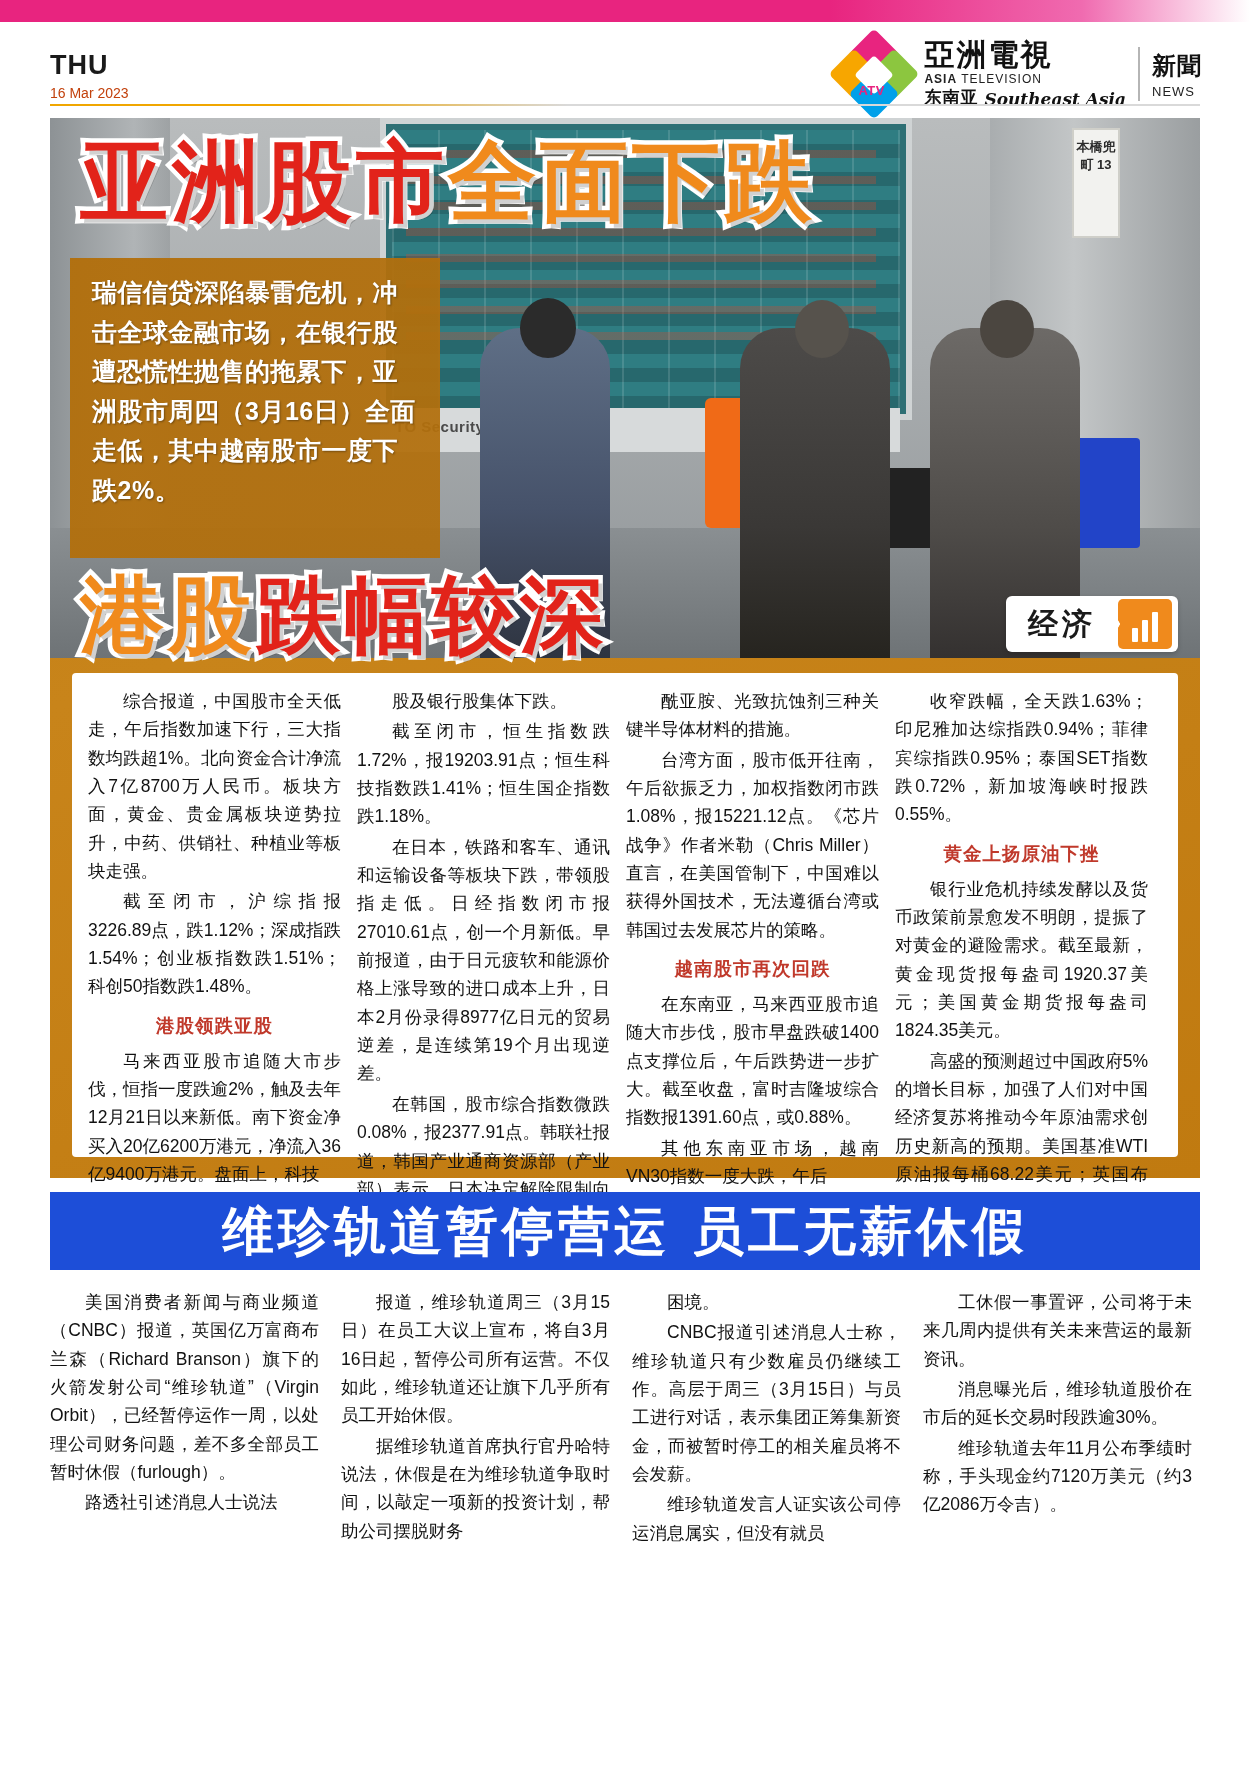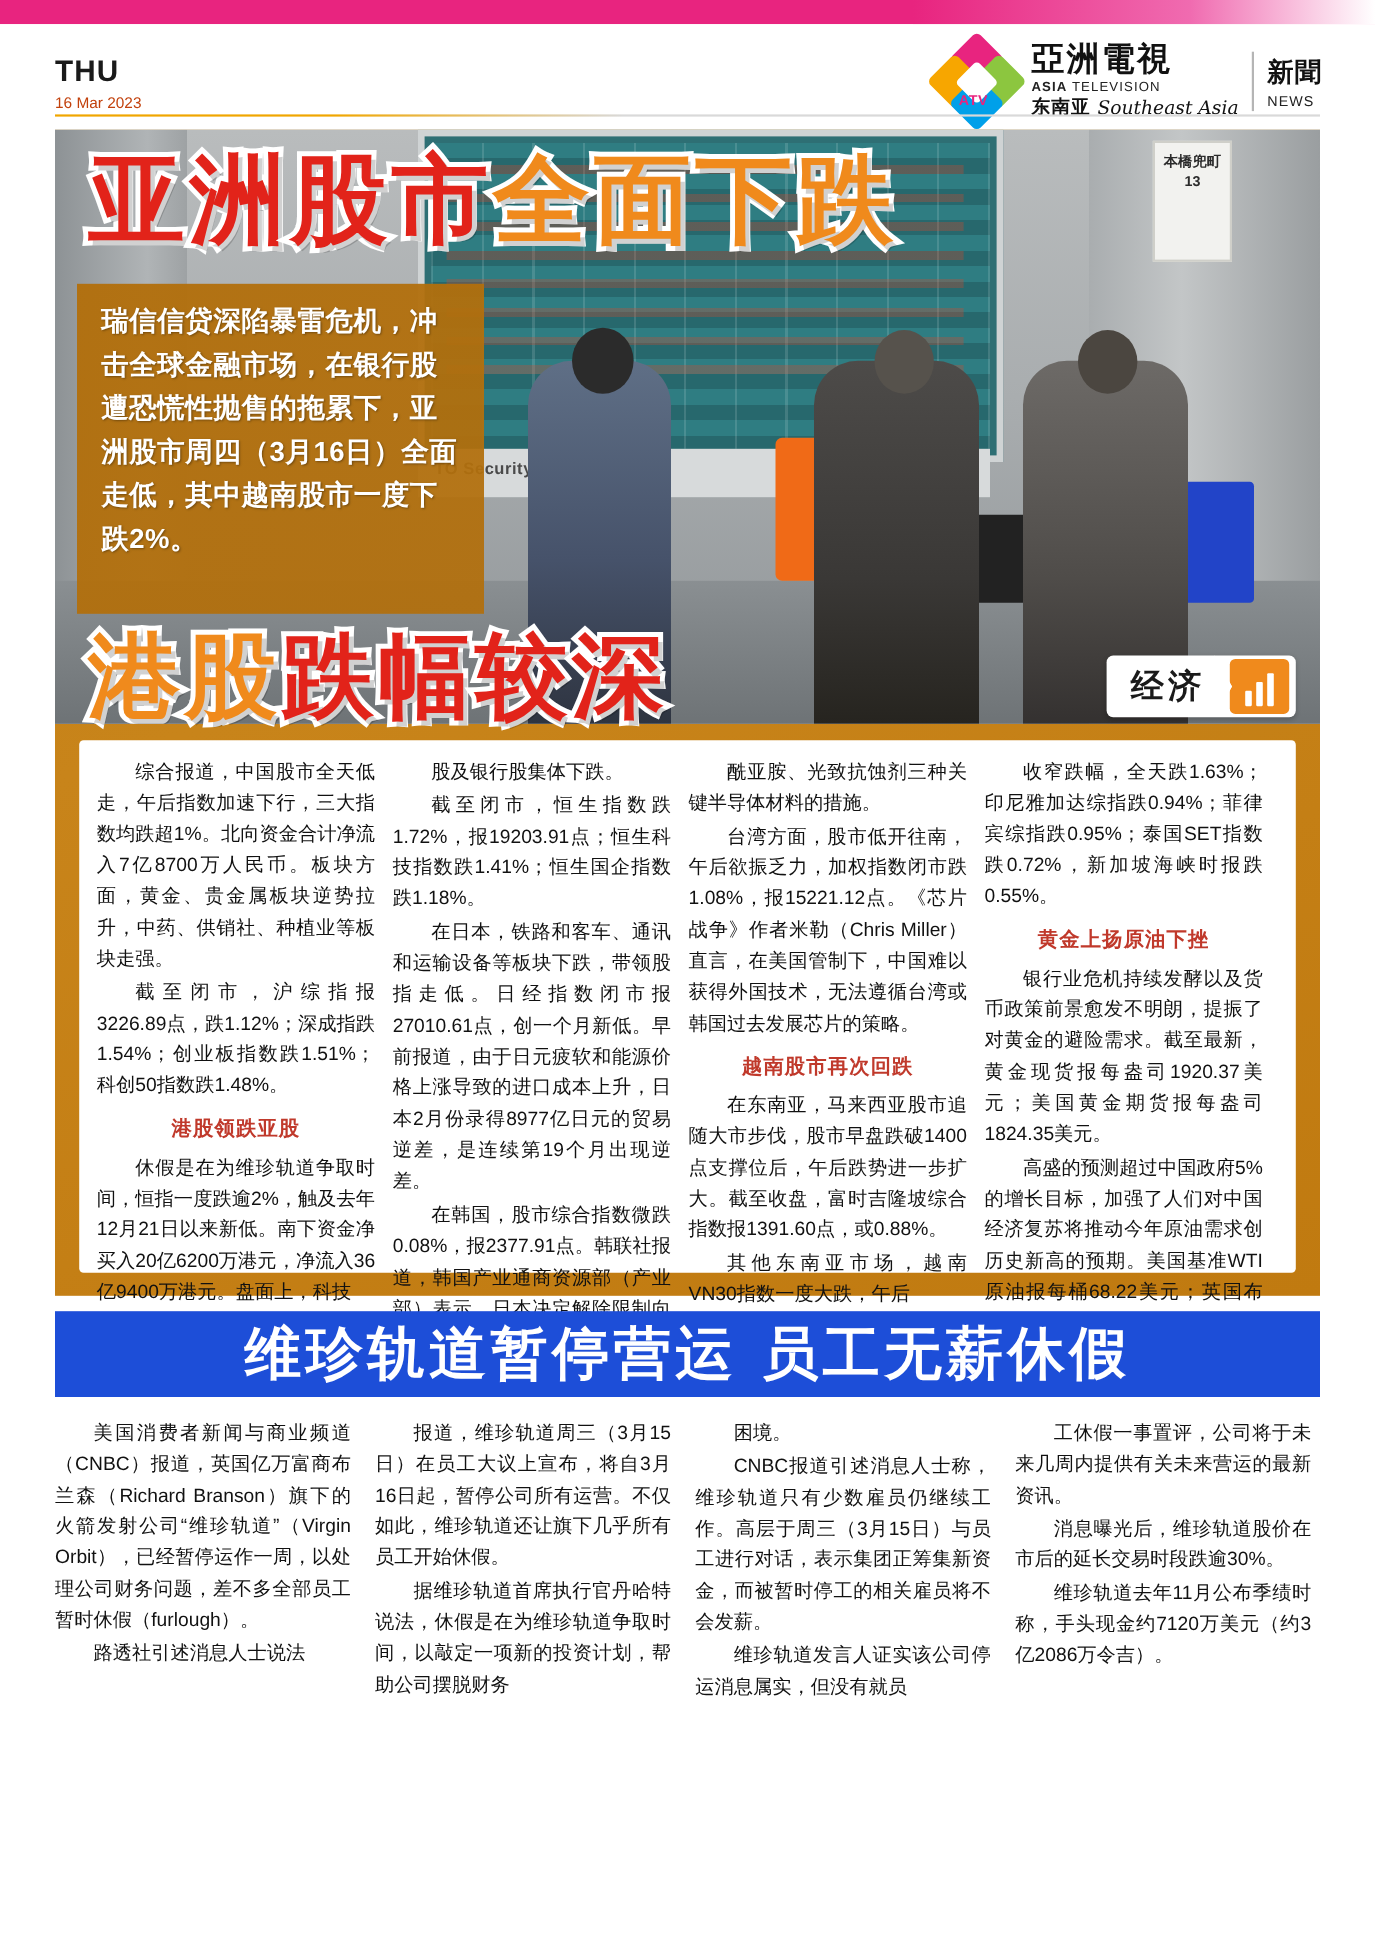--- a/index.html
+++ b/index.html
@@ -131,20 +131,21 @@
     font-weight: bold;
     color: #111;
     letter-spacing: 1px;
   }
   .logo-sea-en {
     font-size: 17px;
     font-family: "DejaVu Serif", serif;
     font-style: italic;
     margin-left: 6px;
     color: #111;
+    font-weight: bold;
   }
   .logo-divider {
     width: 2px;
     height: 54px;
     background: #b5b5b5;
     margin: 0 12px;
   }
   .logo-news {
     display: flex;
     flex-direction: column;
@@ -232,21 +233,21 @@
     background: linear-gradient(90deg, #a9adaf 0%, #c3c6c7 40%, #9a9ea0 100%);
   }
   .ph-floor {
     position: absolute;
     left: 0; bottom: 0; width: 1150px; height: 130px;
     background: linear-gradient(180deg, #8a8f92 0%, #6e7376 100%);
   }
   .ph-sign {
     position: absolute;
     right: 80px; top: 10px;
-    width: 72px; height: 110px;
+    width: 48px; height: 110px;
     background: #f2f2ef;
     border: 2px solid #cfcfc9;
     color: #2b2b2b;
     font-size: 13px;
     line-height: 1.35;
     text-align: center;
     padding-top: 8px;
     box-sizing: border-box;
     font-weight: bold;
   }
@@ -576,21 +577,21 @@
       <span class="bar-i bar-b"></span>
       <span class="bar-i bar-c"></span>
     </span>
   </div>
 
   <div class="article-box">
       <div class="col">
         <p>综合报道，中国股市全天低走，午后指数加速下行，三大指数均跌超1%。北向资金合计净流入7亿8700万人民币。板块方面，黄金、贵金属板块逆势拉升，中药、供销社、种植业等板块走强。</p>
         <p>截至闭市，沪综指报3226.89点，跌1.12%；深成指跌1.54%；创业板指数跌1.51%；科创50指数跌1.48%。</p>
         <div class="subhead">港股领跌亚股</div>
-        <p>休假是在为维珍轨道争取时间，恒指一度跌逾2%，触及去年12月21日以来新低。南下资金净买入20亿6200万港元，净流入36亿9400万港元。盘面上，科技</p>
+        <p>马来西亚股市追随大市步伐，恒指一度跌逾2%，触及去年12月21日以来新低。南下资金净买入20亿6200万港元，净流入36亿9400万港元。盘面上，科技</p>
       </div>
       <div class="col">
         <p>股及银行股集体下跌。</p>
         <p>截至闭市，恒生指数跌1.72%，报19203.91点；恒生科技指数跌1.41%；恒生国企指数跌1.18%。</p>
         <p>在日本，铁路和客车、通讯和运输设备等板块下跌，带领股指走低。日经指数闭市报27010.61点，创一个月新低。早前报道，由于日元疲软和能源价格上涨导致的进口成本上升，日本2月份录得8977亿日元的贸易逆差，是连续第19个月出现逆差。</p>
         <p>在韩国，股市综合指数微跌0.08%，报2377.91点。韩联社报道，韩国产业通商资源部（产业部）表示，日本决定解除限制向韩出口高纯度氟化氢、含氟聚</p>
       </div>
       <div class="col">
         <p>酰亚胺、光致抗蚀剂三种关键半导体材料的措施。</p>
         <p>台湾方面，股市低开往南，午后欲振乏力，加权指数闭市跌1.08%，报15221.12点。《芯片战争》作者米勒（Chris Miller）直言，在美国管制下，中国难以获得外国技术，无法遵循台湾或韩国过去发展芯片的策略。</p>

